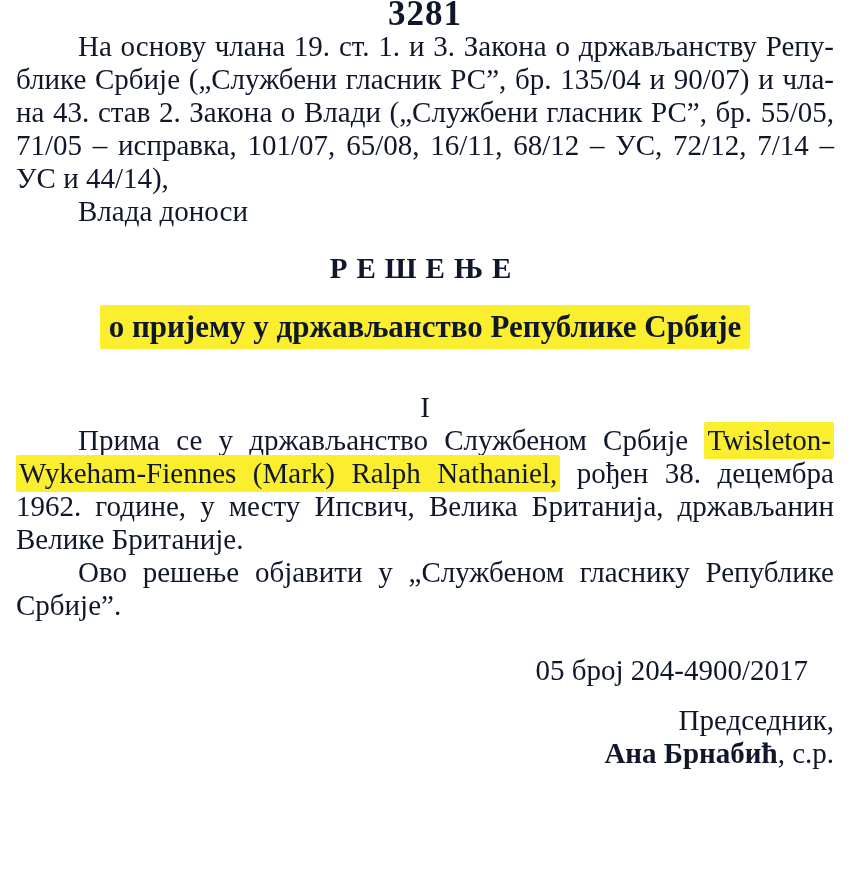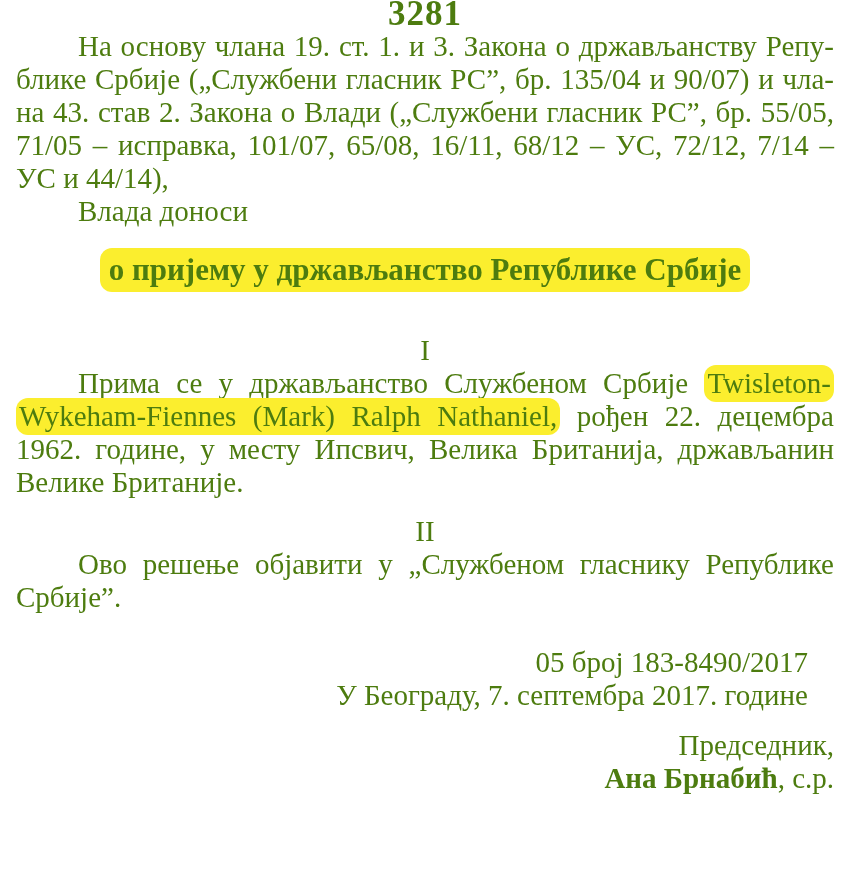--- a/index.html
+++ b/index.html
@@ -6,21 +6,21 @@
     margin: 0;
     padding: 0;
     background: #ffffff;
   }
   .page {
     position: relative;
     width: 850px;
     height: 884px;
     box-sizing: border-box;
     background: #ffffff;
-    color: #4d7c0f;
+    color: #0f172a;
     font-family: "Liberation Serif", "DejaVu Serif", serif;
     font-size: 29px;
     line-height: 33px;
     padding: 0 16px 0 16px;
     overflow: hidden;
     filter: blur(0.35px);
   }
   .act-number {
     text-align: center;
     font-weight: bold;
@@ -45,21 +45,21 @@
   }
   .subtitle-row {
     margin-top: 22px;
     text-align: center;
     line-height: 40px;
   }
   .hl {
     background: #fbee2e;
     box-decoration-break: clone;
     -webkit-box-decoration-break: clone;
-    border-radius: 12px;
+    border-radius: 2px;
   }
   .subtitle-text {
     font-weight: bold;
     font-size: 31px;
     padding: 4px 9px 5px 9px;
   }
   .name-hl {
     padding: 2px 3px 3px 3px;
   }
   .numeral {
@@ -88,36 +88,35 @@
 <body>
 
 <div class="page">
 
   <div class="act-number">3281</div>
 
   <p class="body indent justify">На основу члана 19. ст. 1. и 3. Закона о држављанству Репу­блике Србије („Службени гласник РС”, бр. 135/04 и 90/07) и чла­на 43. став 2. Закона о Влади („Службени гласник РС”, бр. 55/05, 71/05 – исправка, 101/07, 65/08, 16/11, 68/12 – УС, 72/12, 7/14 – УС и 44/14),</p>
 
   <p class="body indent enacting">Влада доноси</p>
 
+  <h1 class="doc-title">РЕШЕЊЕ</h1>
 
   <div class="subtitle-row">
     <span class="hl subtitle-text">о пријему у држављанство Републике Србије</span>
   </div>
 
   <div class="numeral numeral-1">I</div>
 
-  <p class="body indent justify"><span>Прима се у држављанство Службеном Србије </span><span class="hl name-hl">Twisleton-Wyke­ham-Fiennes (Mark) Ralph Nathaniel,</span><span> рођен 22. децембра 1962. го­дине, у месту Ипсвич, Велика Британија, држављанин Велике Британије.</span></p>
+  <p class="body indent justify"><span>Прима се у држављанство Службеном Србије </span><span class="hl name-hl">Twisleton-Wyke­ham-Fiennes (Mark) Ralph Nathaniel,</span><span> рођен 38. децембра 1962. го­дине, у месту Ипсвич, Велика Британија, држављанин Велике Британије.</span></p>
 
-  <div class="numeral numeral-2">II</div>
 
   <p class="body indent justify">Ово решење објавити у „Службеном гласнику Републике Србије”.</p>
 
   <div class="footer-date">
-    <div>05 број 183-8490/2017</div>
-    <div>У Београду, 7. септембра 2017. године</div>
+    <div>05 број 204-4900/2017</div>
   </div>
 
   <div class="footer-sign">
     <div class="signer-title">Председник,</div>
     <div><span class="bold">Ана Брнабић</span><span>, с.р.</span></div>
   </div>
 
 </div>
 
 </body></html>

